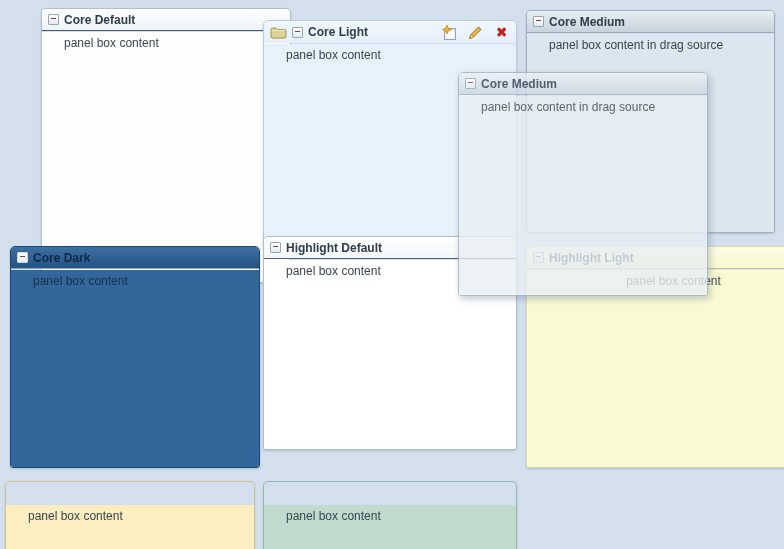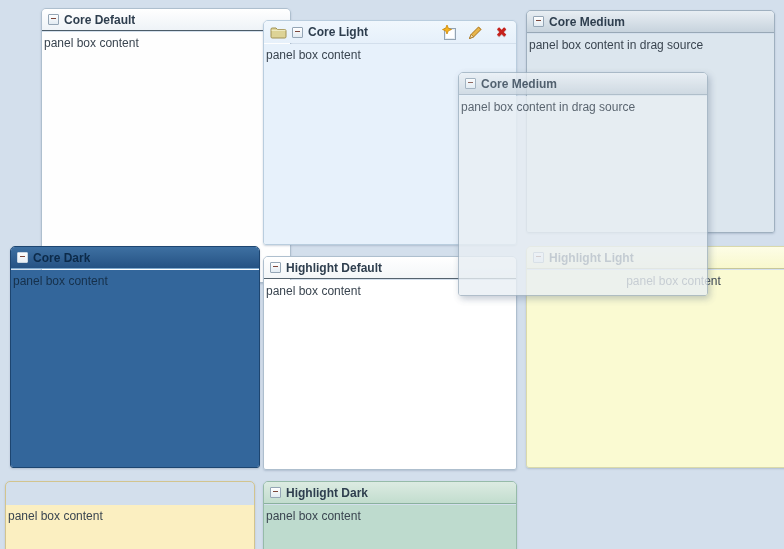--- a/index.html
+++ b/index.html
@@ -18,21 +18,21 @@
   }
   .hd{
     height:22px;display:flex;align-items:center;
     padding:0 6px;box-sizing:border-box;
     font-size:12px;font-weight:bold;color:#2e3e4e;
     white-space:nowrap;
   }
   .bd{
     position:absolute;top:23px;left:0;right:0;bottom:0;
     font-size:12px;color:#3a4550;
-    padding:4px 2px;box-sizing:border-box;line-height:14px;
+    padding:4px 22px;box-sizing:border-box;line-height:14px;
   }
   
   .minus{
     width:9px;height:9px;margin-right:5px;flex:0 0 auto;
     border:1px solid #94a5b5;border-radius:1px;
     background:linear-gradient(#ffffff,#e2ebf2);
     position:relative;
   }
   .minus::after{
     content:"";position:absolute;left:2px;right:2px;top:3px;height:1px;
@@ -131,45 +131,41 @@
 </div>
 
 <div class="panel core-dark-p" style="left:10px;top:246px;width:250px;height:222px;">
   <div class="hd">
     <span class="minus"></span>
     <span class="title">Core Dark</span>
   </div>
   <div class="bd">panel box content</div>
 </div>
 
-<div class="panel highlight-default-p" style="left:263px;top:256px;width:254px;height:214px;">
+<div class="panel highlight-default-p" style="left:263px;top:236px;width:254px;height:214px;">
   <div class="hd">
     <span class="minus"></span>
     <span class="title">Highlight Default</span>
   </div>
   <div class="bd">panel box content</div>
 </div>
 
 <div class="panel highlight-light-p" style="left:526px;top:246px;width:295px;height:222px;text-align:center;">
   <div class="hd">
     <span class="minus"></span>
     <span class="title">Highlight Light</span>
   </div>
   <div class="bd">panel box content</div>
 </div>
 
 <div class="panel highlight-medium-p" style="left:5px;top:481px;width:250px;height:140px;">
   <div class="bd">panel box content</div>
 </div>
 
 <div class="panel highlight-dark-p" style="left:263px;top:481px;width:254px;height:140px;">
-  <div class="hd">
-    <span class="minus"></span>
-    <span class="title">Highlight Dark</span>
-  </div>
   <div class="bd">panel box content</div>
 </div>
 
 <div class="panel ghost" style="left:458px;top:72px;width:250px;height:224px;">
   <div class="hd">
     <span class="minus"></span>
     <span class="title">Core Medium</span>
   </div>
   <div class="bd">panel box content in drag source</div>
 </div>

